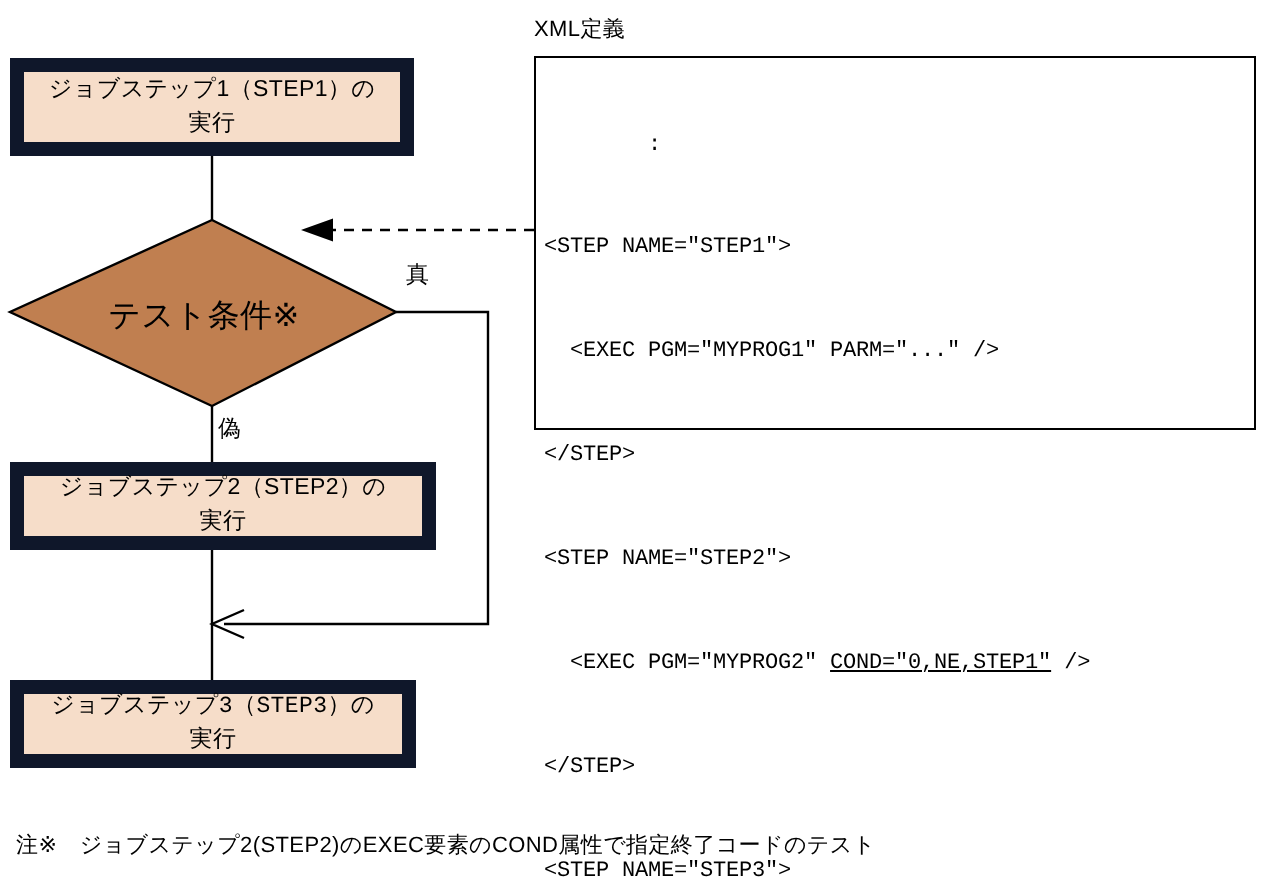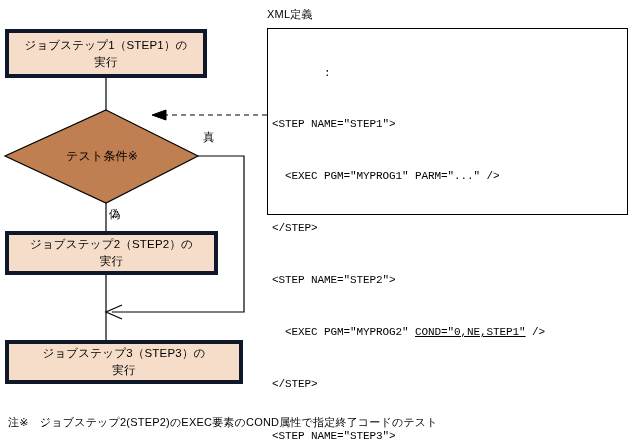--- a/index.html
+++ b/index.html
@@ -24,37 +24,37 @@
   svg.diagram {
     position: absolute;
     left: 0; top: 0;
     width: 637px;
     height: 442px;
     overflow: visible;
   }
   .proc-box {
     position: absolute;
     box-sizing: border-box;
-    border: 4px solid #0f172a;
+    border: 7px solid #0f172a;
     background: #f6ddc9;
     display: flex;
     align-items: center;
     justify-content: center;
   }
   .proc-box .txt {
     text-align: center;
     font-size: 11.5px;
     line-height: 17px;
     letter-spacing: 0.2px;
     white-space: pre-line;
   }
   .diamond-text {
     position: absolute;
     text-align: center;
-    font-size: 12px;
+    font-size: 16px;
     letter-spacing: 0.2px;
     width: 194px;
     left: 5px;
     top: 148px;
   }
   .branch-label {
     position: absolute;
     font-size: 11.5px;
     letter-spacing: 0.2px;
   }
@@ -129,21 +129,21 @@
   <div class="diamond-text">テスト条件※</div>
 
   <div class="branch-label" style="left:203px; top:130px;">真</div>
   <div class="branch-label" style="left:109px; top:207px;">偽</div>
 
   <div class="proc-box" style="left:5px; top:231px; width:213px; height:44px;">
     <div class="txt">ジョブステップ2（STEP2）の
 実行</div>
   </div>
 
-  <div class="proc-box" style="left:5px; top:340px; width:238px; height:44px;">
+  <div class="proc-box" style="left:5px; top:340px; width:203px; height:44px;font-family:Liberation Mono, monospace;">
     <div class="txt">ジョブステップ3（STEP3）の
 実行</div>
   </div>
 
   <div class="xml-title">XML定義</div>
   <div class="xml-box"></div>
   <div class="xml-code">
     <div>        :</div>
     <div>&lt;STEP NAME="STEP1"&gt;</div>
     <div>  &lt;EXEC PGM="MYPROG1" PARM="..." /&gt;</div>

